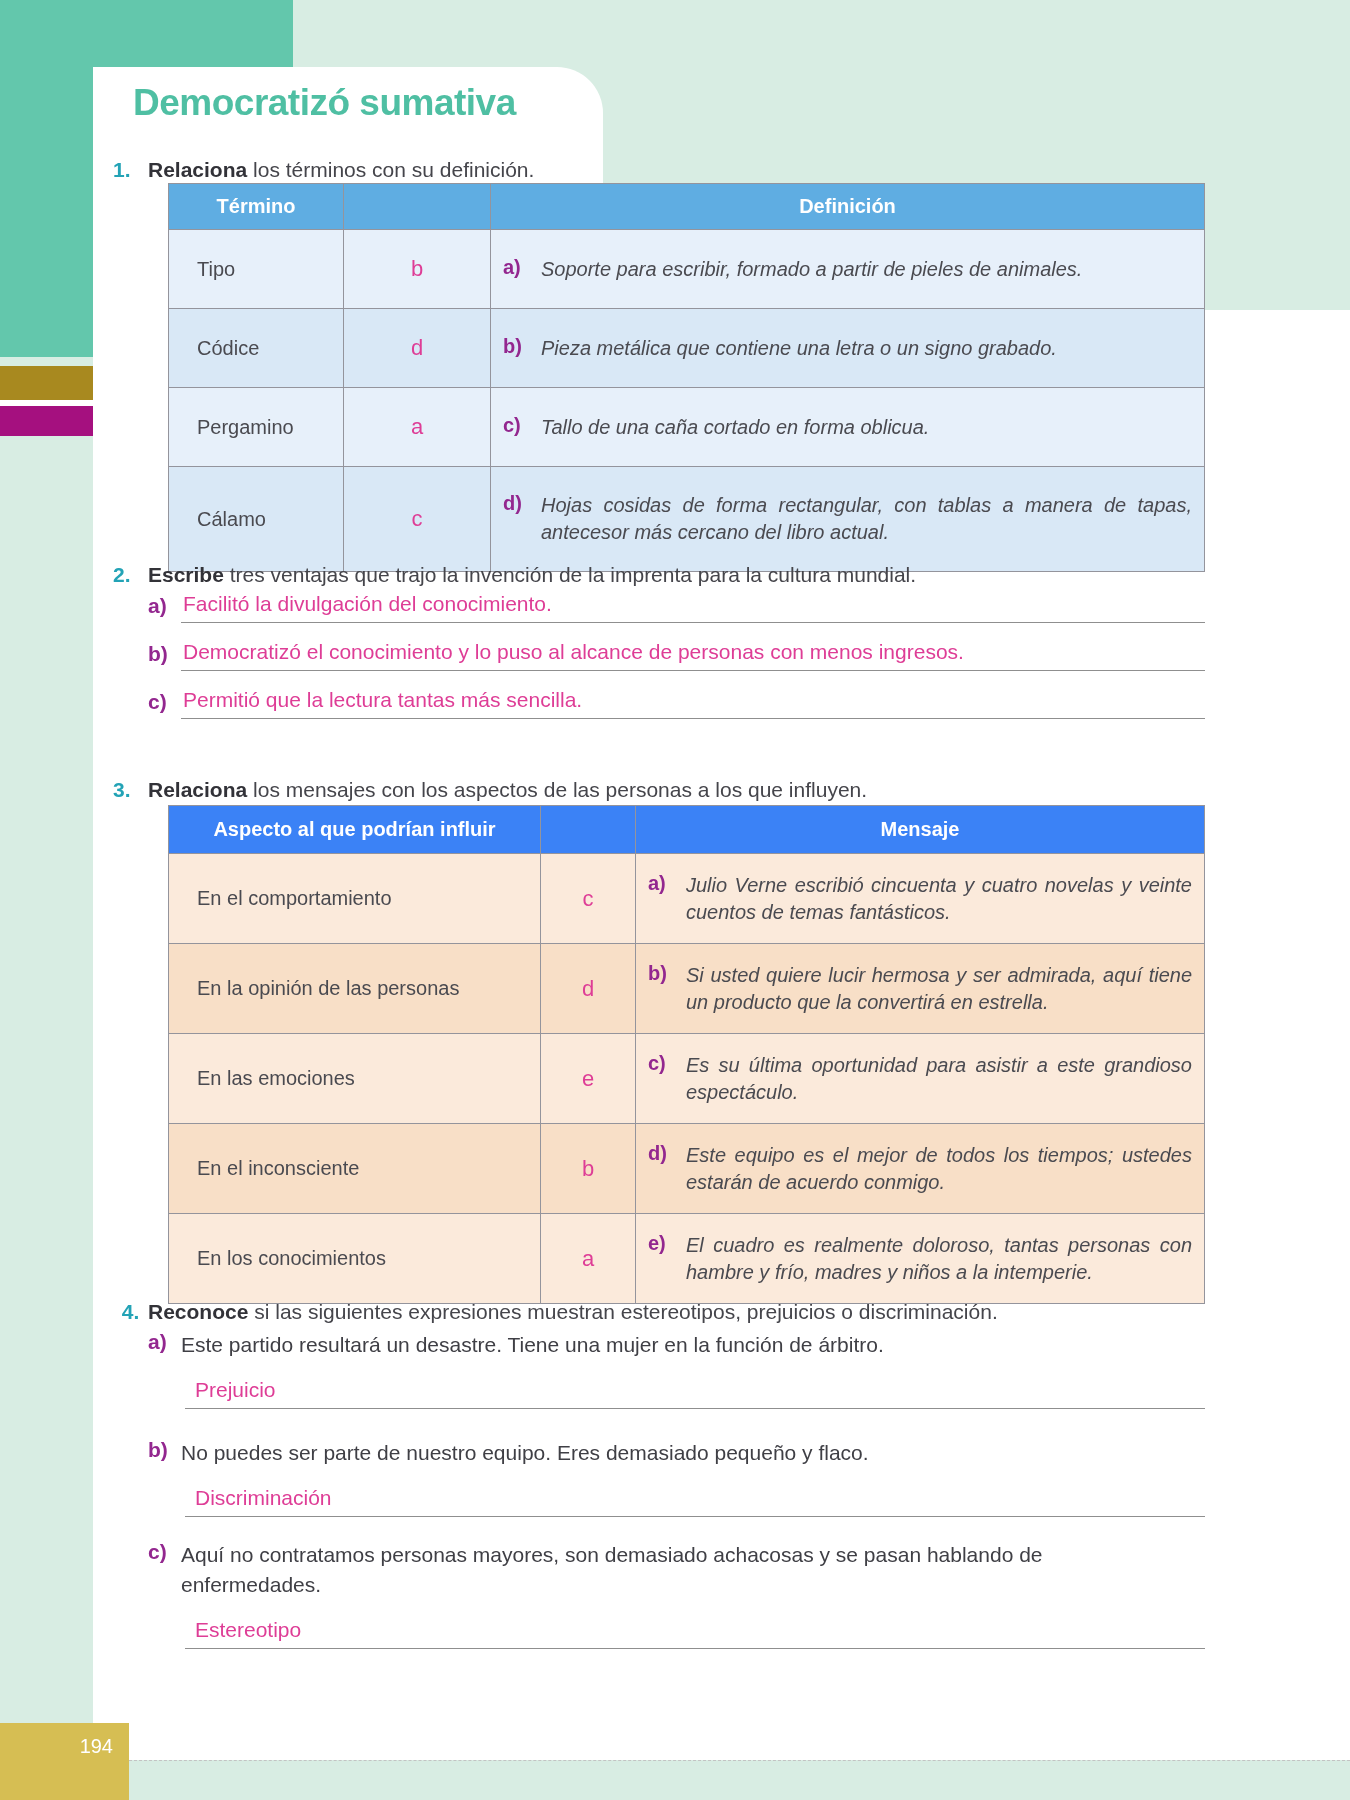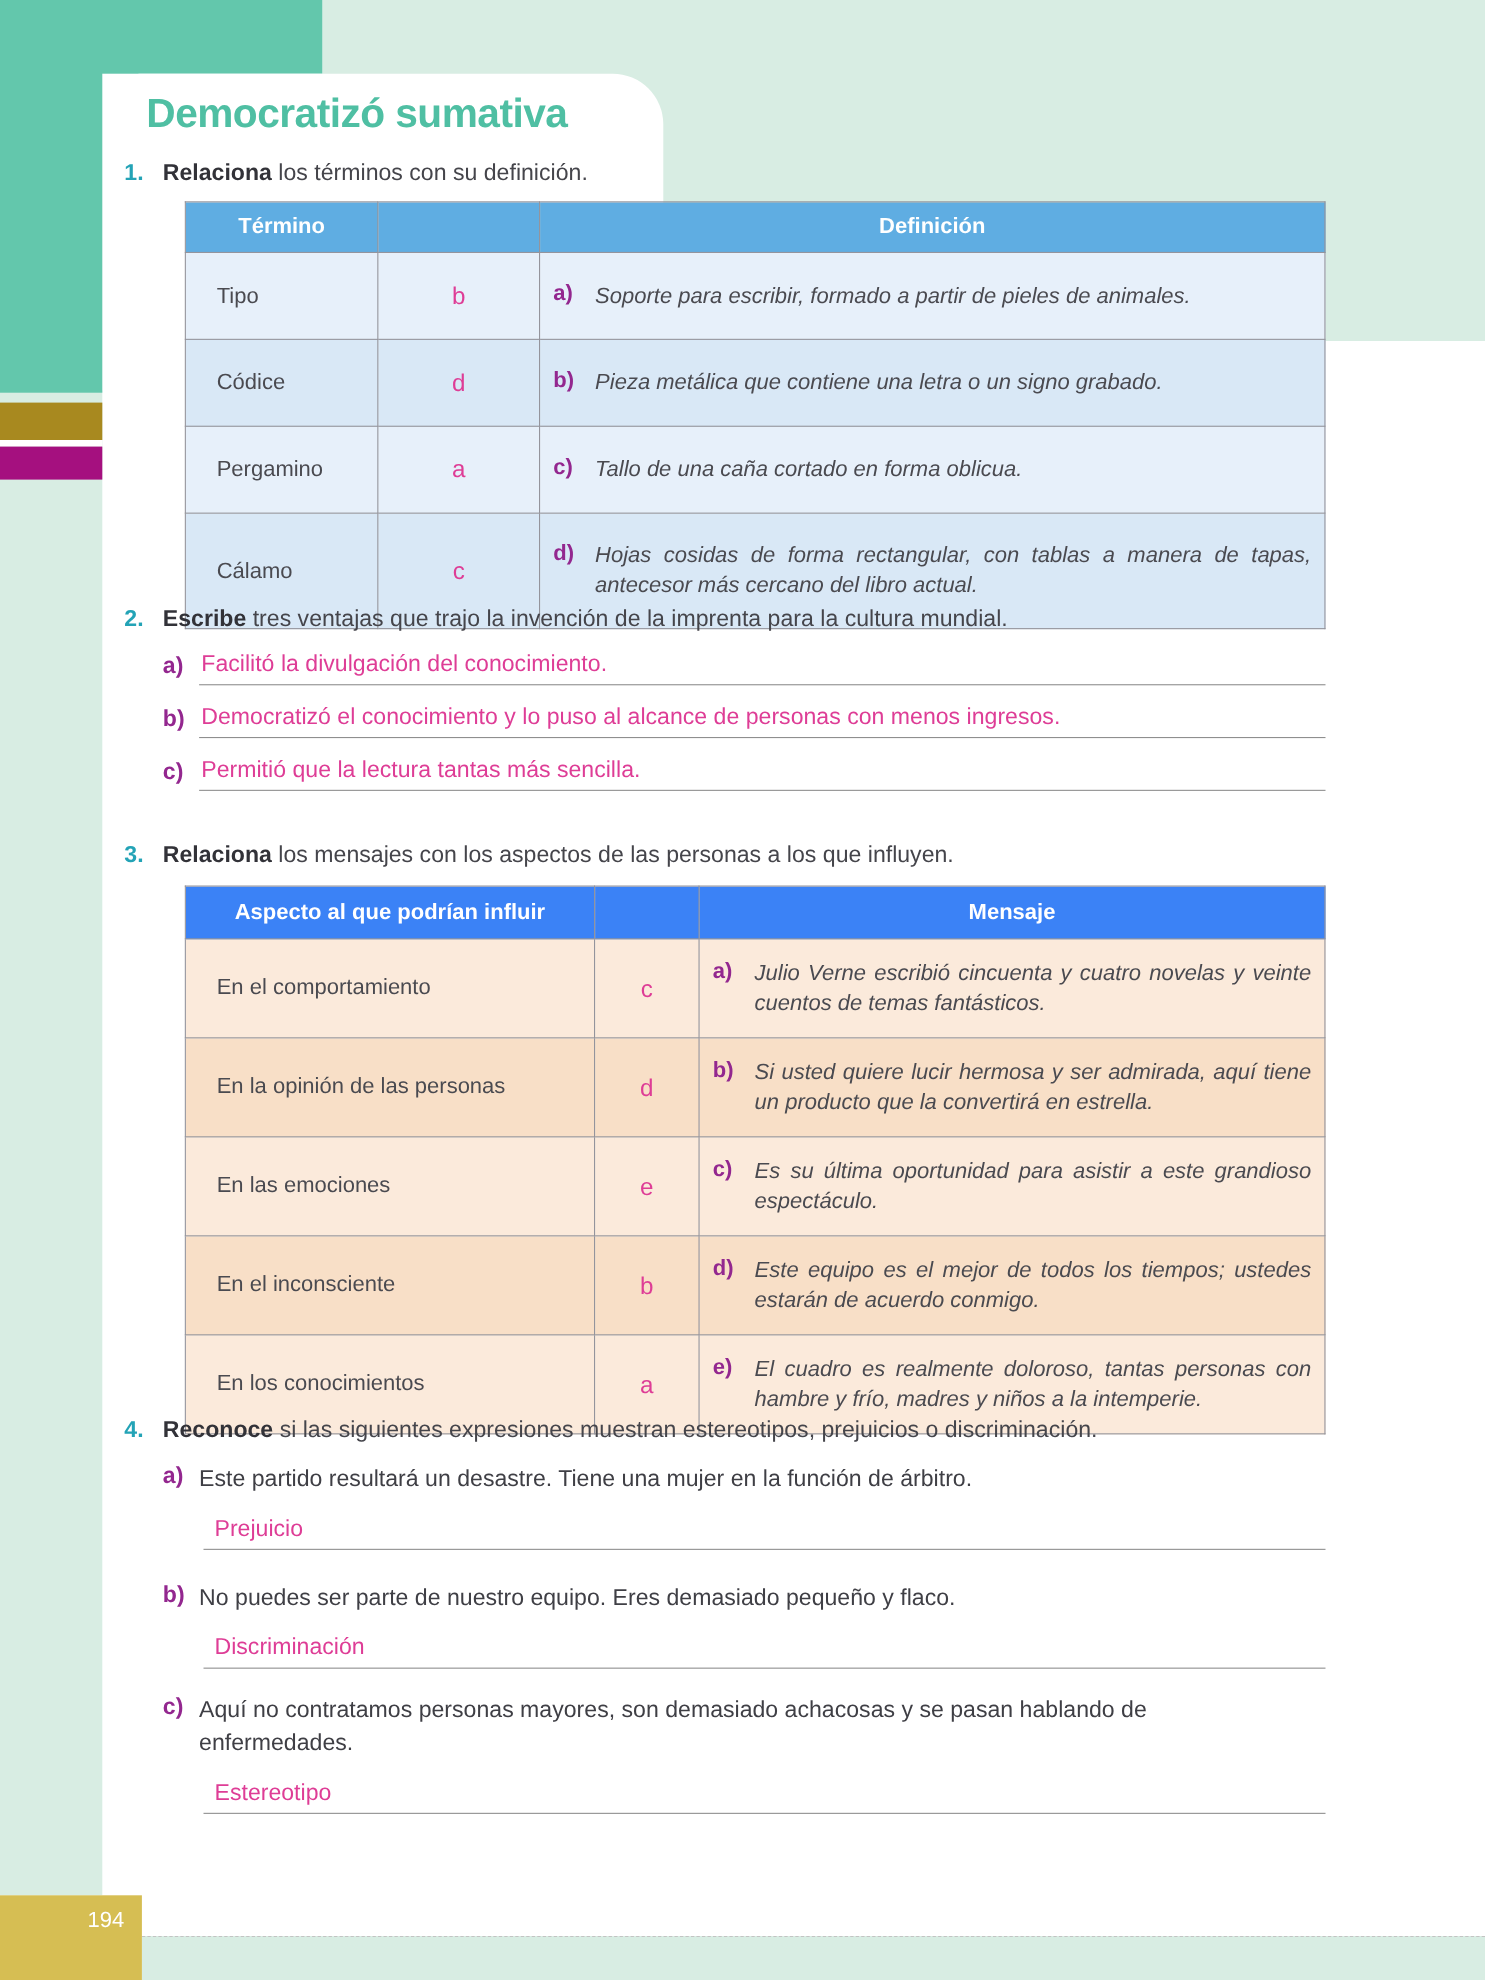--- a/index.html
+++ b/index.html
@@ -16,21 +16,21 @@
   #deco-gold-bar{left:0;top:366px;width:93px;height:34px;background:#A8891F;z-index:2;}
   #deco-white-gap{left:0;top:400px;width:93px;height:6px;background:#ffffff;z-index:2;}
   #deco-magenta-bar{left:0;top:406px;width:93px;height:30px;background:#A5107F;z-index:2;}
   #footer-gold{left:0;top:1723px;width:129px;height:77px;background:#D6BE53;z-index:3;
                color:#ffffff;font-size:20px;text-align:right;padding:12px 16px 0 0;box-sizing:border-box;}
   #footer-mint{left:129px;top:1760px;width:1221px;height:40px;background:#D8EDE3;border-top:1px dashed #c3c3c3;z-index:2;}
 
   
   .content{position:absolute;z-index:4;}
   #page-title{left:133px;top:82px;font-size:37px;font-weight:bold;color:#4FBFA3;letter-spacing:-0.5px;}
-  .qhead{font-size:21px;color:#45454B;}
+  .qhead{font-size:21px;color:#45454B;margin-top:12px;}
   .qnum{color:#23A3B6;font-weight:bold;display:inline-block;width:35px;}
   .qlead{font-weight:bold;color:#323238;}
 
   
   table.sheet{border-collapse:collapse;width:1037px;table-layout:fixed;font-size:20px;color:#4A4A50;}
   table.sheet td,table.sheet th{border:1px solid #94949C;vertical-align:middle;}
   table.sheet th{font-weight:bold;color:#ffffff;font-size:20px;text-align:center;padding:0;}
   #table1 th{background:#5FADE2;height:45px;}
   #table3 th{background:#3b82f6;height:47px;}
   .col-term{width:174px;margin-top:18px;}   .col-ans1{width:146px;}
@@ -198,21 +198,21 @@
       <td class="cell-def">
         <div class="def-flex">
               <span class="def-marker">e)</span>
               <span class="def-text">El cuadro es realmente doloroso, tantas personas con hambre y frío, madres y niños a la intemperie.</span>
             </div>
       </td>
     </tr>
   </tbody>
     </table>
 
-  <div class="content qhead" style="left:113px;top:1288px;">
+  <div class="content qhead" style="left:113px;top:1288px;text-align:center;">
     <span class="qnum">4.</span><span class="qlead">Reconoce</span><span> si las siguientes expresiones muestran estereotipos, prejuicios o discriminación.</span>
   </div>
 
   <div class="content statement" style="left:148px;top:1330px;width:1057px;">
     <span class="marker">a)</span>
     <span class="stext">Este partido resultará un desastre. Tiene una mujer en la función de árbitro.</span>
   </div>
   <div class="content blank" style="left:185px;top:1378px;width:1020px;box-sizing:border-box;">Prejuicio</div>
 
   <div class="content statement" style="left:148px;top:1438px;width:1057px;">

